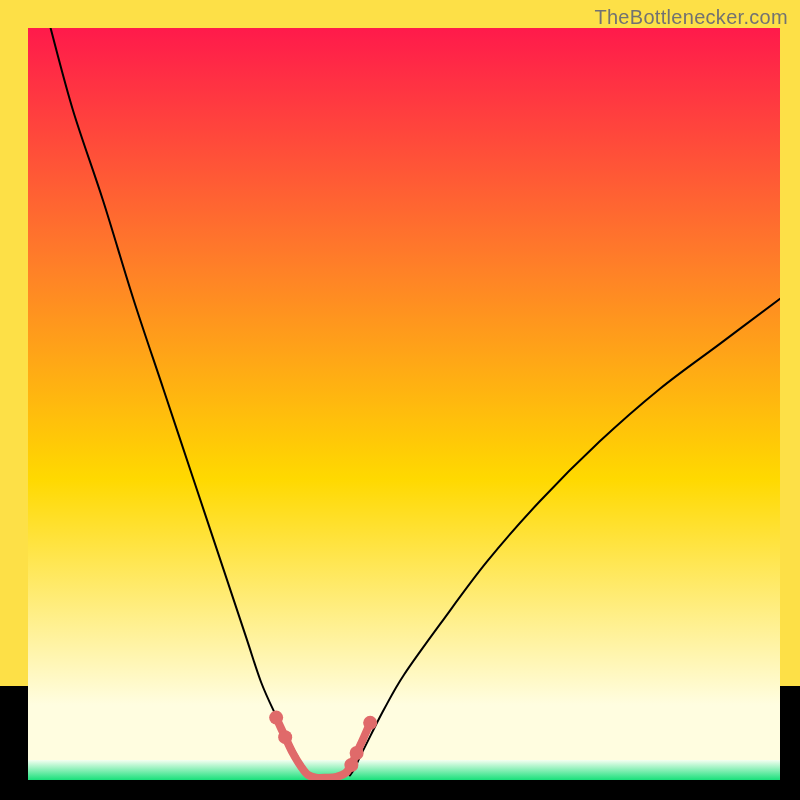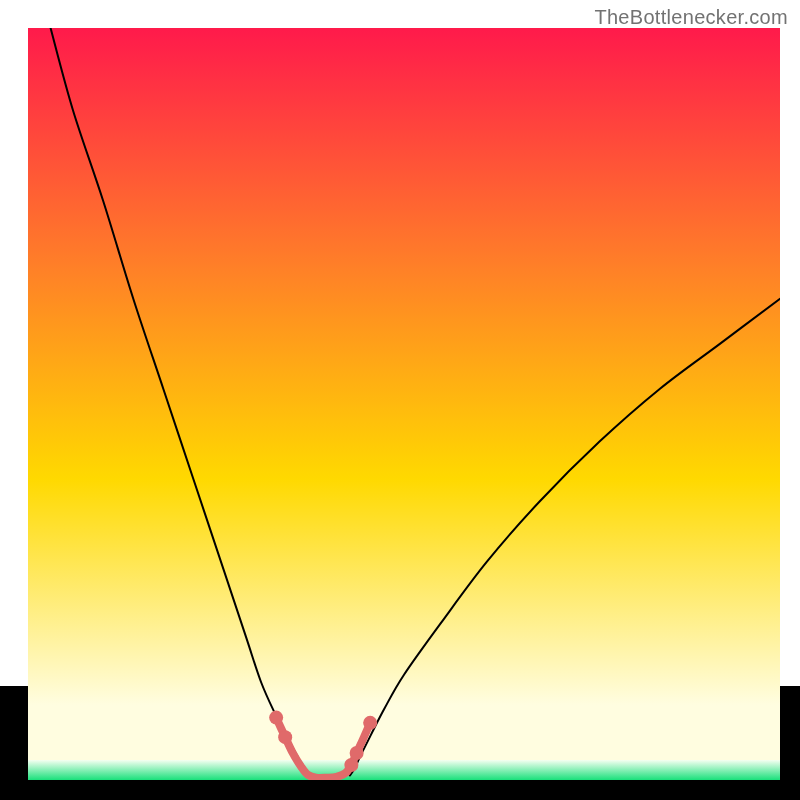--- a/index.html
+++ b/index.html
@@ -7,21 +7,21 @@
     padding: 0;
     width: 800px;
     height: 800px;
     background: #000000;
     overflow: hidden;
   }
   .outer {
     position: relative;
     width: 800px;
     height: 686px;
-    background: #ffffff;
+    background: #fde047;
   }
   .watermark {
     position: absolute;
     top: 6px;
     right: 12px;
     font-family: Arial, Helvetica, sans-serif;
     font-size: 20px;
     color: #727272;
     letter-spacing: 0.3px;
     z-index: 10;

